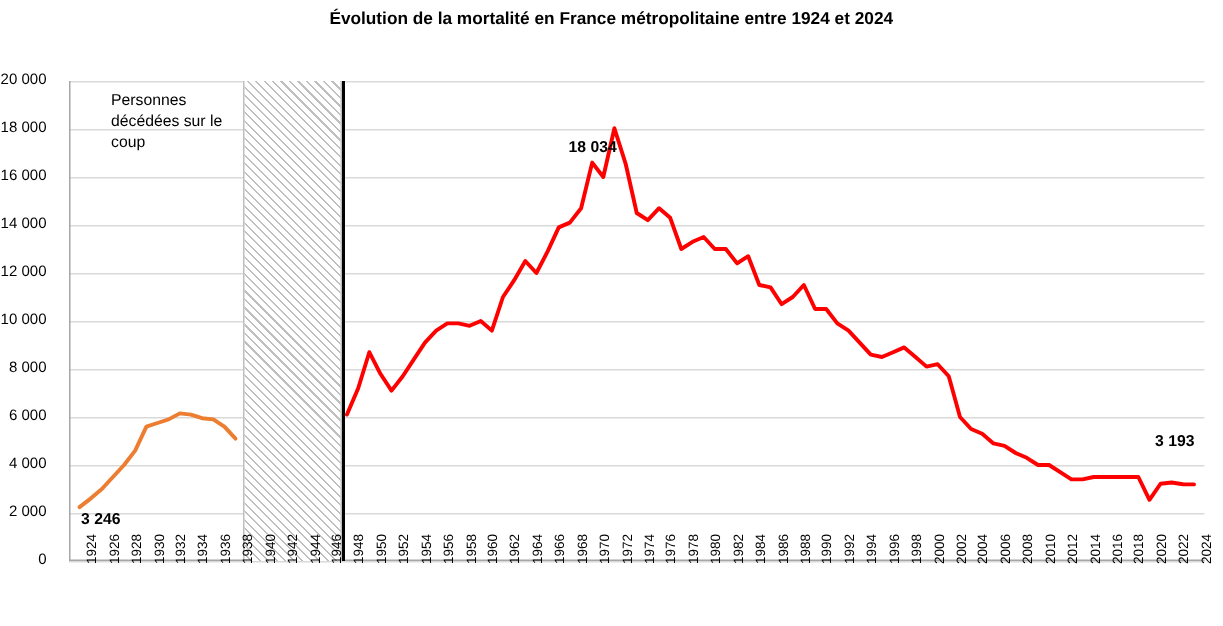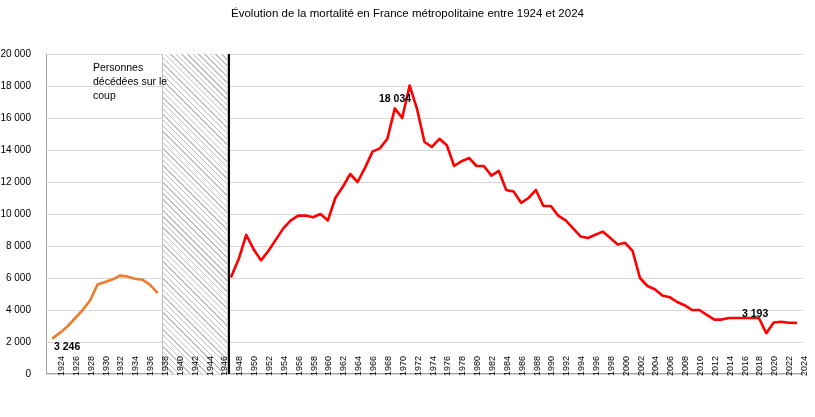--- a/index.html
+++ b/index.html
@@ -19,21 +19,21 @@
     width: 815px;
     height: 417px;
   }
   .title-block {
     position: absolute;
     top: 6px;
     left: 0;
     width: 815px;
     text-align: center;
     font-size: 11.5px;
-    font-weight: normal;
+    font-weight: bold;
     line-height: 15px;
   }
   .plot-area {
     position: absolute;
     left: 46px;
     top: 54px;
     width: 757px;
     height: 320px;
   }
   .grid-line {
@@ -154,25 +154,25 @@
     <div class="axis-line-bottom"></div>
 
     <div class="hatch-band" id="hatch-band" style="left: 116.45px; width: 63.44px;"></div>
     <div class="divider-line" id="divider-line" style="left: 182.348px;"></div>
 
     <svg class="series" id="series-svg" width="757" height="320">
       <polyline id="poly-1" fill="none" stroke="#ED7D31" stroke-width="2.6" stroke-linejoin="round" stroke-linecap="round" points="7.0,284.1 14.4,278.4 21.9,272.0 29.3,264.0 36.7,256.0 44.1,246.4 51.6,230.4 59.0,228.0 66.4,225.6 73.9,221.6 81.3,222.4 88.7,224.8 96.2,225.6 103.6,230.4 111.0,238.4"></polyline>
       <polyline id="poly-2" fill="none" stroke="#FF0000" stroke-width="2.6" stroke-linejoin="round" stroke-linecap="round" points="185.3,222.4 192.8,204.8 200.2,180.8 207.6,195.2 215.0,206.4 222.5,196.8 229.9,185.6 237.3,174.4 244.8,166.4 252.2,161.6 259.6,161.6 267.1,163.2 274.5,160.0 281.9,166.4 289.3,144.0 296.8,132.8 304.2,120.0 311.6,128.0 319.1,113.6 326.5,97.6 333.9,94.4 341.4,84.8 348.8,54.4 356.2,64.0 363.6,31.5 371.1,55.2 378.5,88.0 385.9,92.8 393.4,84.8 400.8,91.2 408.2,112.0 415.7,107.2 423.1,104.0 430.5,112.0 437.9,112.0 445.4,121.6 452.8,116.8 460.2,136.0 467.7,137.6 475.1,148.8 482.5,144.0 489.9,136.0 497.4,152.0 504.8,152.0 512.2,161.6 519.7,166.4 527.1,174.4 534.5,182.4 542.0,184.0 549.4,180.8 556.8,177.6 564.3,184.0 571.7,190.4 579.1,188.8 586.5,196.8 594.0,224.0 601.4,232.0 608.8,235.2 616.3,241.6 623.7,243.2 631.1,248.0 638.5,251.2 646.0,256.0 653.4,256.0 660.8,260.8 668.3,265.6 675.7,265.6 683.1,264.0 690.6,264.0 698.0,264.0 705.4,264.0 712.9,264.0 720.3,279.2 727.7,268.5 735.1,267.7 742.6,268.8 750.0,268.9"></polyline>
     </svg>
 
-    <div class="annot" id="annot-left" style="left:28px; top:6px; width:95px;margin-left:19px;">Personnes décédées sur le coup</div>
+    <div class="annot" id="annot-left" style="left:28px; top:6px; width:95px;">Personnes décédées sur le coup</div>
 
     <div class="value-label" id="label-peak" style="left:333px; top:9px;margin-top:29px;">18 034</div>
     <div class="value-label" id="label-start" style="left:8px; top:286px;">3 246</div>
-    <div class="value-label" id="label-end" style="left:696px; top:234px;margin-top:19px;">3 193</div>
+    <div class="value-label" id="label-end" style="left:724px; top:234px;">3 193</div>
   <div class="ytick" style="top: 315px;">0</div>
       <div class="ytick" style="top: 283px;">2 000</div>
       <div class="ytick" style="top: 251px;">4 000</div>
       <div class="ytick" style="top: 219px;">6 000</div>
       <div class="ytick" style="top: 187px;">8 000</div>
       <div class="ytick" style="top: 155px;">10 000</div>
       <div class="ytick" style="top: 123px;">12 000</div>
       <div class="ytick" style="top: 91px;">14 000</div>
       <div class="ytick" style="top: 59px;">16 000</div>
       <div class="ytick" style="top: 27px;">18 000</div>

